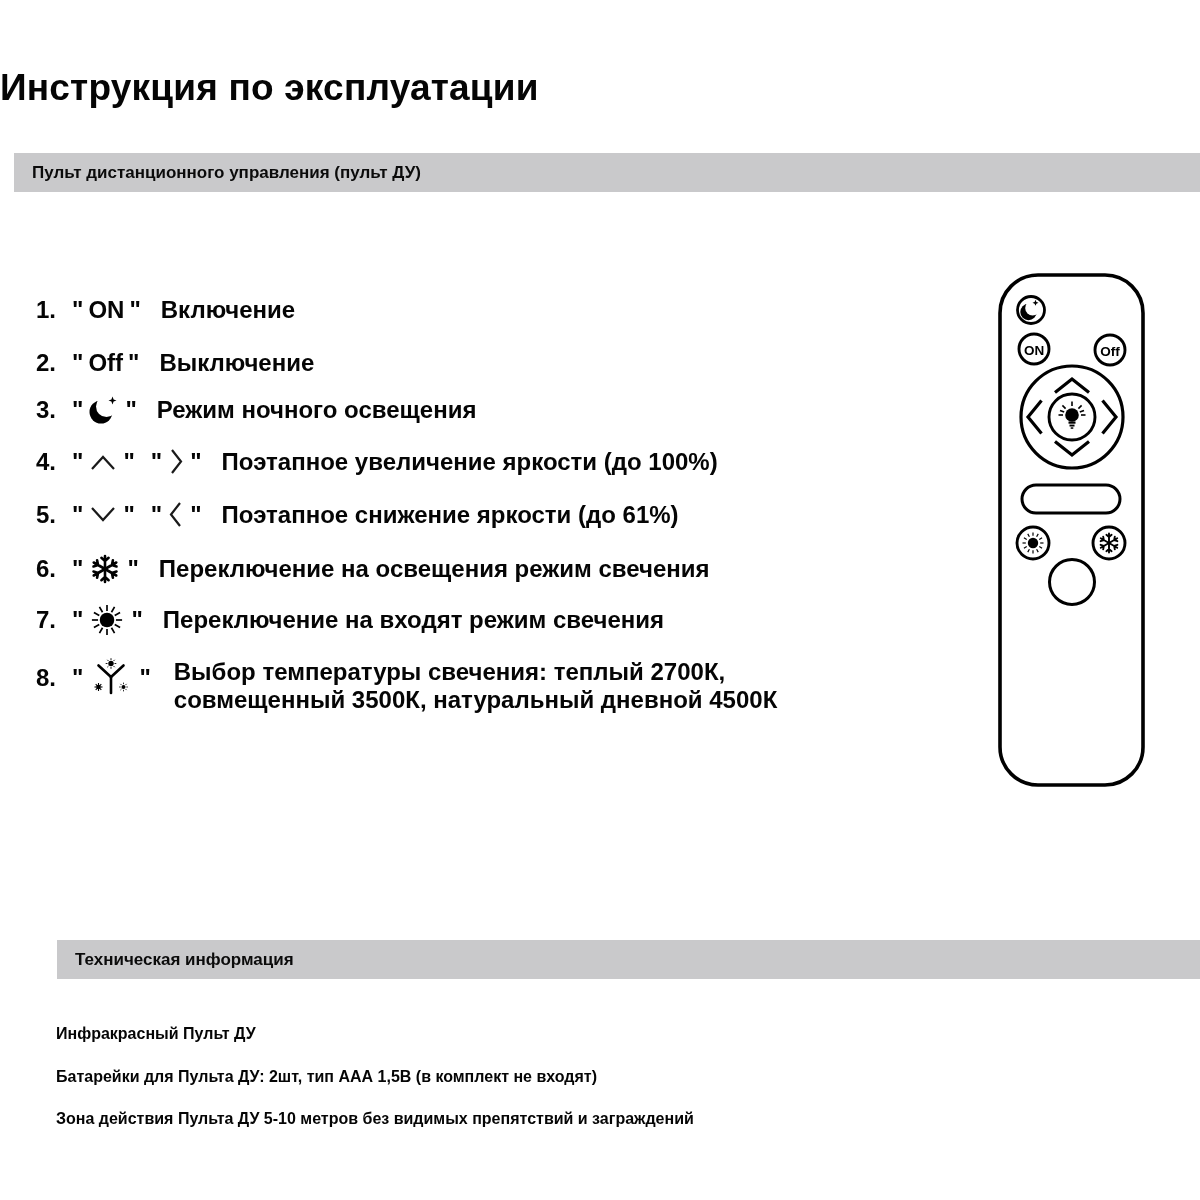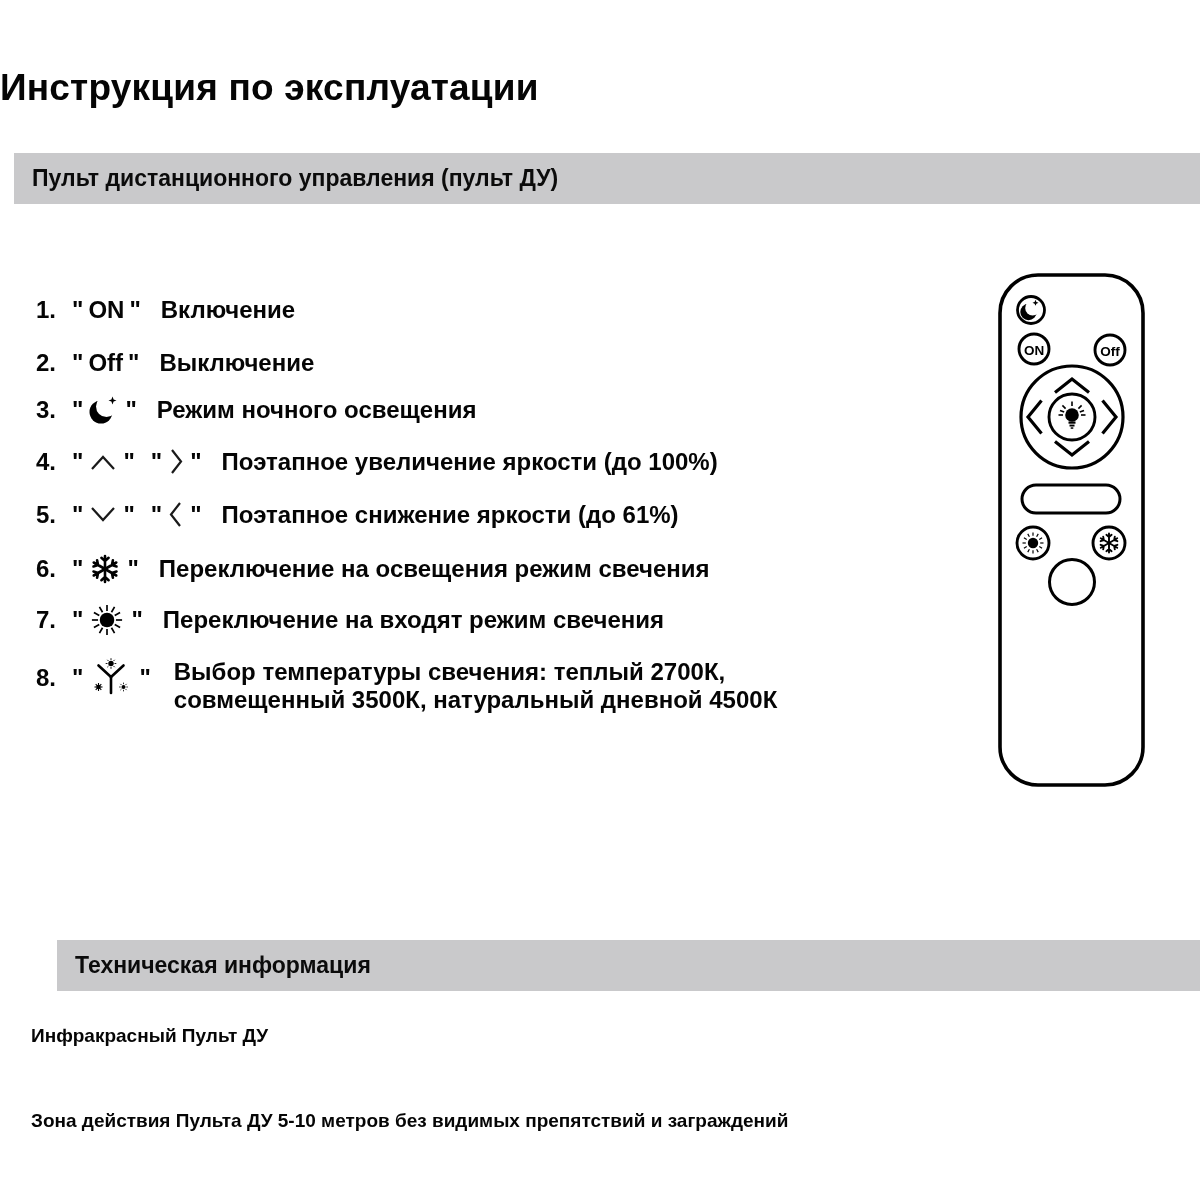--- a/index.html
+++ b/index.html
@@ -5,40 +5,40 @@
   html,body{margin:0;padding:0;background:#ffffff;}
   .page{
     position:relative;width:1200px;height:1200px;background:#ffffff;
     font-family:"Liberation Sans",sans-serif;color:#050505;overflow:hidden;
   }
   .title{
     position:absolute;top:67px;left:0;width:100%;
     font-size:37px;font-weight:bold;letter-spacing:0.2px;
   }
   .bar{
-    position:absolute;left:14px;right:0;height:51px;background:#c9c9cb;
+    position:absolute;left:14px;right:0;height:39px;background:#c9c9cb;
     display:flex;align-items:center;padding-left:18px;
-    font-size:23px;font-weight:bold;color:#0b0b0b;box-sizing:border-box;
+    font-size:17px;font-weight:bold;color:#0b0b0b;box-sizing:border-box;
   }
   .bar-remote{top:153px;}
   .bar-tech{top:940px;margin-left:43px;}
   .item{
     position:absolute;left:36px;display:flex;align-items:center;
     font-size:24px;font-weight:bold;white-space:nowrap;height:36px;
   }
   .item .num{width:31px;flex:0 0 auto;}
   .item .q{margin:0 5px;}
   .item .txt{margin-left:15px;}
   .item .txt-lg{}
   .icn{display:block;flex:0 0 auto;}
   .grp{display:flex;align-items:center;}
   .item8{align-items:flex-start;height:auto;}
   .item8 .two-line{margin-left:18px;line-height:28px;display:block;white-space:nowrap;}
   .tech-line{
-    position:absolute;left:31px;font-size:19px;font-weight:bold;white-space:nowrap;
+    position:absolute;left:56px;font-size:16px;font-weight:bold;white-space:nowrap;
   }
   .remote-wrap{position:absolute;left:995px;top:270px;}
 </style>
 </head>
 <body>
 
 <div class="page">
 
   <div class="title">Инструкция по эксплуатации</div>
 
@@ -312,15 +312,16 @@
 
       <circle cx="77" cy="312" r="22.5" fill="#fff" stroke="#000" stroke-width="3"></circle>
     </svg>
   </div>
 
   <div class="bar bar-tech">
     <span>Техническая информация</span>
   </div>
 
   <div class="tech-line" style="top:1025px">Инфракрасный Пульт ДУ</div>
+  <div class="tech-line" style="top:1068px">Батарейки для Пульта ДУ: 2шт, тип ААА 1,5В (в комплект не входят)</div>
   <div class="tech-line" style="top:1110px">Зона действия Пульта ДУ 5-10 метров без видимых препятствий и заграждений</div>
 
 </div>
 
 </body></html>

